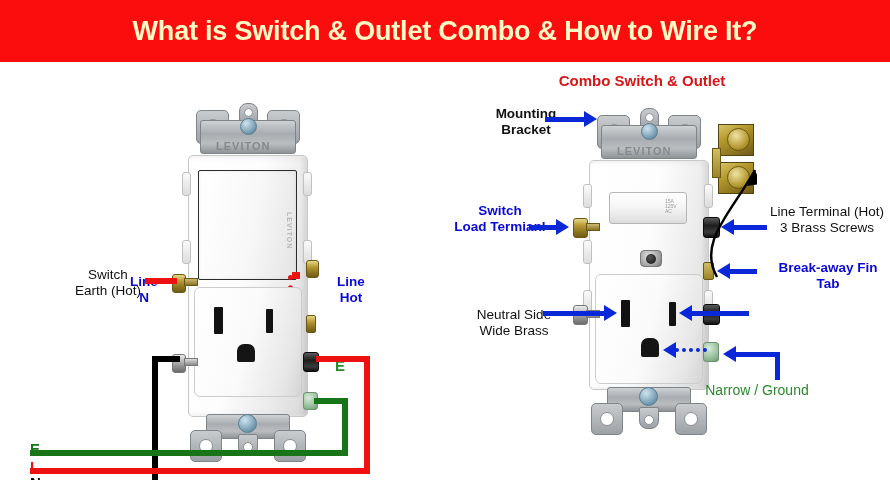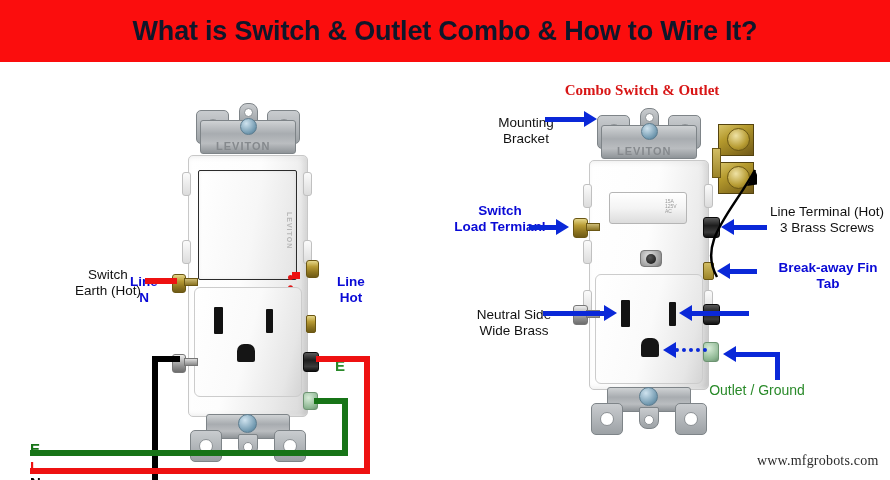--- a/index.html
+++ b/index.html
@@ -13,21 +13,21 @@
   }
   .page { position:absolute; inset:0; }
 
   
   .header-band{
     position:absolute; left:0; top:0; width:890px; height:62px;
     background:#fb0d0d;
     display:flex; align-items:center; justify-content:center;
   }
   .header-title{
-    color:#0f172a;
+    color:#fef9c3;
     font-size:27px;
     font-weight:bold;
     letter-spacing:-0.2px;
     white-space:nowrap;
     font-family:"Liberation Sans", sans-serif;
   }
 
   
   .abs{ position:absolute; }
   .lbl{
@@ -292,21 +292,21 @@
 
     <div class="wire-key" style="left:30px;top:412px;color:#000000;">N</div>
     <div class="wire-key" style="left:30px;top:378px;color:#177417;">E</div>
     <div class="wire-key" style="left:30px;top:396px;color:#ee1111;">L</div>
   </div>
 
   <div class="abs" style="left:437px;top:70px;width:1px;height:400px;background:#ffffff;"></div>
 
   <div class="device" style="left:437px;top:62px;width:453px;height:418px;">
 
-    <div class="lbl red-b" style="left:80px;top:20px;width:250px;font-family:Liberation Serif, serif;">Combo Switch &amp; Outlet</div>
+    <div class="lbl red-b" style="left:80px;top:11px;width:250px;">Combo Switch &amp; Outlet</div>
 
     <div class="strap-ear" style="left:160px;top:53px;width:33px;height:34px;"></div>
     <div class="strap-hole" style="left:170px;top:62px;width:14px;height:14px;"></div>
     <div class="strap-ear" style="left:231px;top:53px;width:33px;height:34px;"></div>
     <div class="strap-hole" style="left:241px;top:62px;width:14px;height:14px;"></div>
     <div class="strap-ear" style="left:203px;top:46px;width:19px;height:22px;border-radius:8px 8px 2px 2px;"></div>
     <div class="strap-hole" style="left:208px;top:51px;width:9px;height:9px;"></div>
     <div class="strap" style="left:164px;top:63px;width:96px;height:34px;"></div>
     <div class="brand" style="left:180px;top:83px;font-size:11px;color:#85898d;">LEVITON</div>
     <div class="strap-screw" style="left:204px;top:61px;width:17px;height:17px;"></div>
@@ -357,21 +357,21 @@
     <div class="brass-screwhead" style="left:290px;top:66px;width:23px;height:23px;"></div>
     <div class="brass-block" style="left:281px;top:100px;width:36px;height:32px;"></div>
     <div class="brass-screwhead" style="left:290px;top:104px;width:23px;height:23px;"></div>
     <div class="fin" style="left:275px;top:86px;width:9px;height:30px;"></div>
 
     <svg class="curveline" width="120" height="160" style="left:200px;top:80px;">
       <path d="M80,135 C60,100 95,70 118,28" stroke="#000000" stroke-width="2.5" fill="none"></path>
       <polygon points="118,28 110,44 124,42" fill="#000000"></polygon>
     </svg>
 
-    <div class="lbl" style="left:34px;top:53px;width:110px;">
+    <div class="lbl" style="left:34px;top:44px;width:110px;font-weight:bold;">
       <span>Mounting</span><br>
       <span>Bracket</span>
     </div>
     <div class="arrow" style="left:108px;top:55px;width:40px;"></div>
     <div class="arrowhead ah-right" style="left:147px;top:49px;"></div>
 
     <div class="lbl blue" style="left:0px;top:141px;width:126px;">
       <span>Switch</span><br>
       <span>Load Termianl</span>
     </div>
@@ -395,24 +395,23 @@
     <div class="lbl blue" style="left:316px;top:198px;width:150px;">
       <span>Break-away Fin</span><br>
       <span>Tab</span>
     </div>
     <div class="arrow" style="left:292px;top:207px;width:28px;"></div>
     <div class="arrowhead ah-left" style="left:280px;top:201px;"></div>
 
     <div class="arrow" style="left:254px;top:249px;width:58px;"></div>
     <div class="arrowhead ah-left" style="left:242px;top:243px;"></div>
 
-    <div class="lbl green" style="left:250px;top:320px;width:140px;font-size:14px;">Outlet / Ground</div>
+    <div class="lbl green" style="left:250px;top:320px;width:140px;font-size:14px;">Narrow / Ground</div>
     <div class="arrow" style="left:338px;top:290px;width:5px;height:28px;"></div>
     <div class="arrow" style="left:298px;top:290px;width:45px;"></div>
     <div class="arrowhead ah-left" style="left:286px;top:284px;"></div>
 
     <div class="arrow dotted" style="left:238px;top:286px;width:32px;"></div>
     <div class="arrowhead ah-left" style="left:226px;top:280px;"></div>
   </div>
 
-  <div class="watermark" style="left:757px;top:453px;">www.mfgrobots.com</div>
 
 </div>
 
 </body></html>

